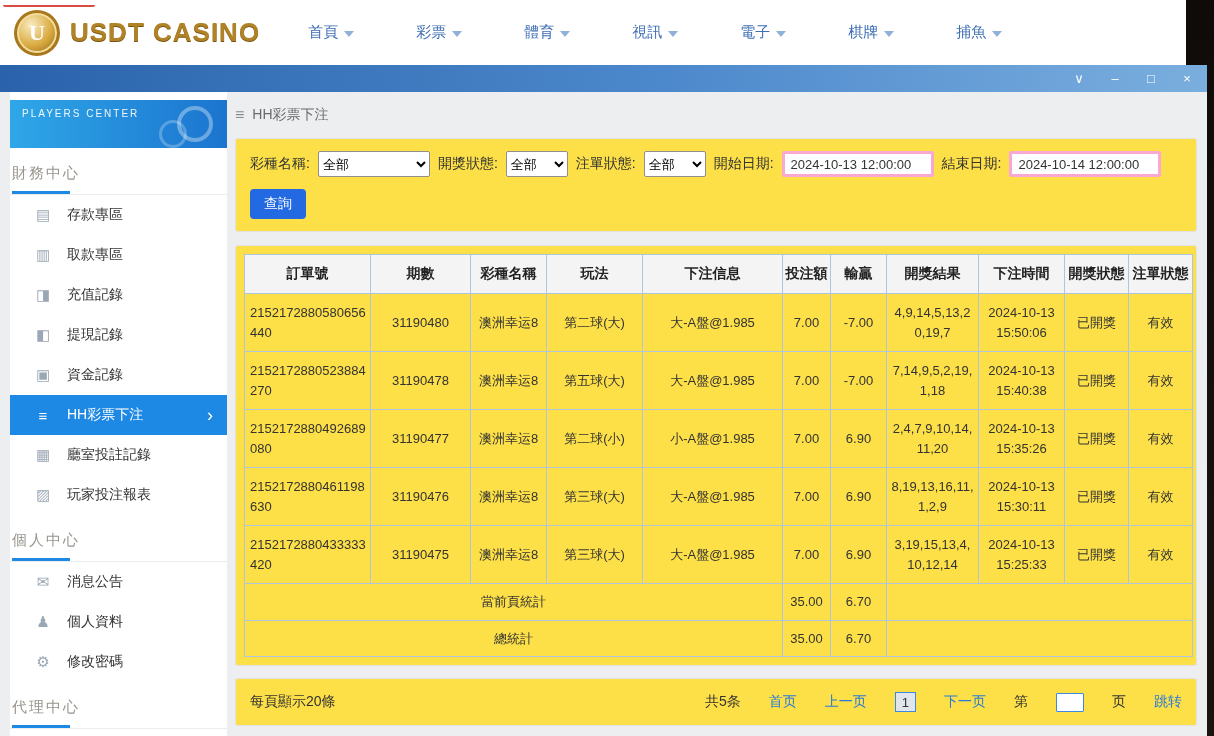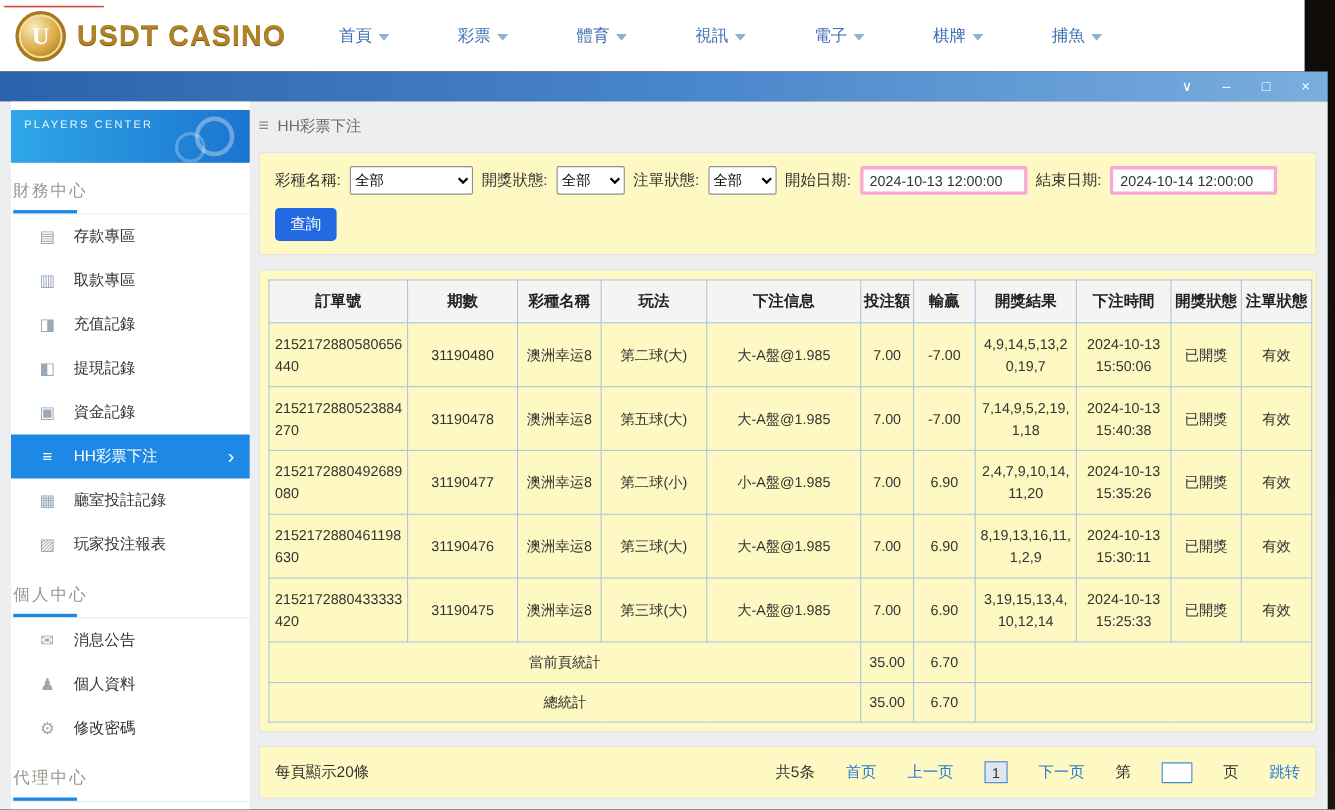--- a/index.html
+++ b/index.html
@@ -61,27 +61,27 @@
   .sb-item .ico { color:#9aa7b5; font-size:15px; width:18px; text-align:center; }
   .sb-item.active { background:#1e88e5; color:#fff; }
   .sb-item.active .ico { color:#fff; }
   .sb-item .chev-right { position:absolute; right:14px; color:#fff; font-size:18px; line-height:1; }
 
   
   .main { flex:1; padding:8px 10px 0 8px; overflow:hidden; }
   .breadcrumb { display:flex; align-items:center; gap:8px; color:#6b6b6b; font-size:14px;
     height:30px; margin-bottom:8px; }
   .breadcrumb .ico { font-size:16px; color:#8a8a8a; cursor:pointer; }
-  .card { background:#fef9c3; border:1px solid #e2e2e2; border-radius:3px; }
+  .card { background:#fde047; border:1px solid #e2e2e2; border-radius:3px; }
 
   .filter-card { padding:12px 14px; margin-bottom:13px; }
   .filter-row { display:flex; align-items:center; gap:8px; font-size:14px; color:#333; }
   .filter-row label { white-space:nowrap; }
   select { height:26px; border:1px solid #8f8f8f; background:#fff; font-size:13px;
-    font-family:Liberation Mono, monospace; border-radius:2px; }
+    font-family:Liberation Sans, sans-serif; border-radius:2px; }
   .sel-wide { width:112px; }
   .sel-small { width:62px; }
   .date-input { width:152px; height:26px; border:3px solid #f9a8d4; border-radius:2px;
     font-size:13px; padding:0 6px; font-family:"Liberation Sans",sans-serif; color:#333; }
   .btn-search { margin-top:12px; background:#2269e2; color:#fff; border:none; border-radius:4px;
     padding:6px 14px; font-size:14px; cursor:pointer; }
 
   .table-card { padding:8px; margin-bottom:12px; }
   table { width:100%; border-collapse:collapse; table-layout:fixed; font-size:13px; color:#333; }
   th, td { border:1px solid #adc6dd; text-align:center; vertical-align:middle; }

